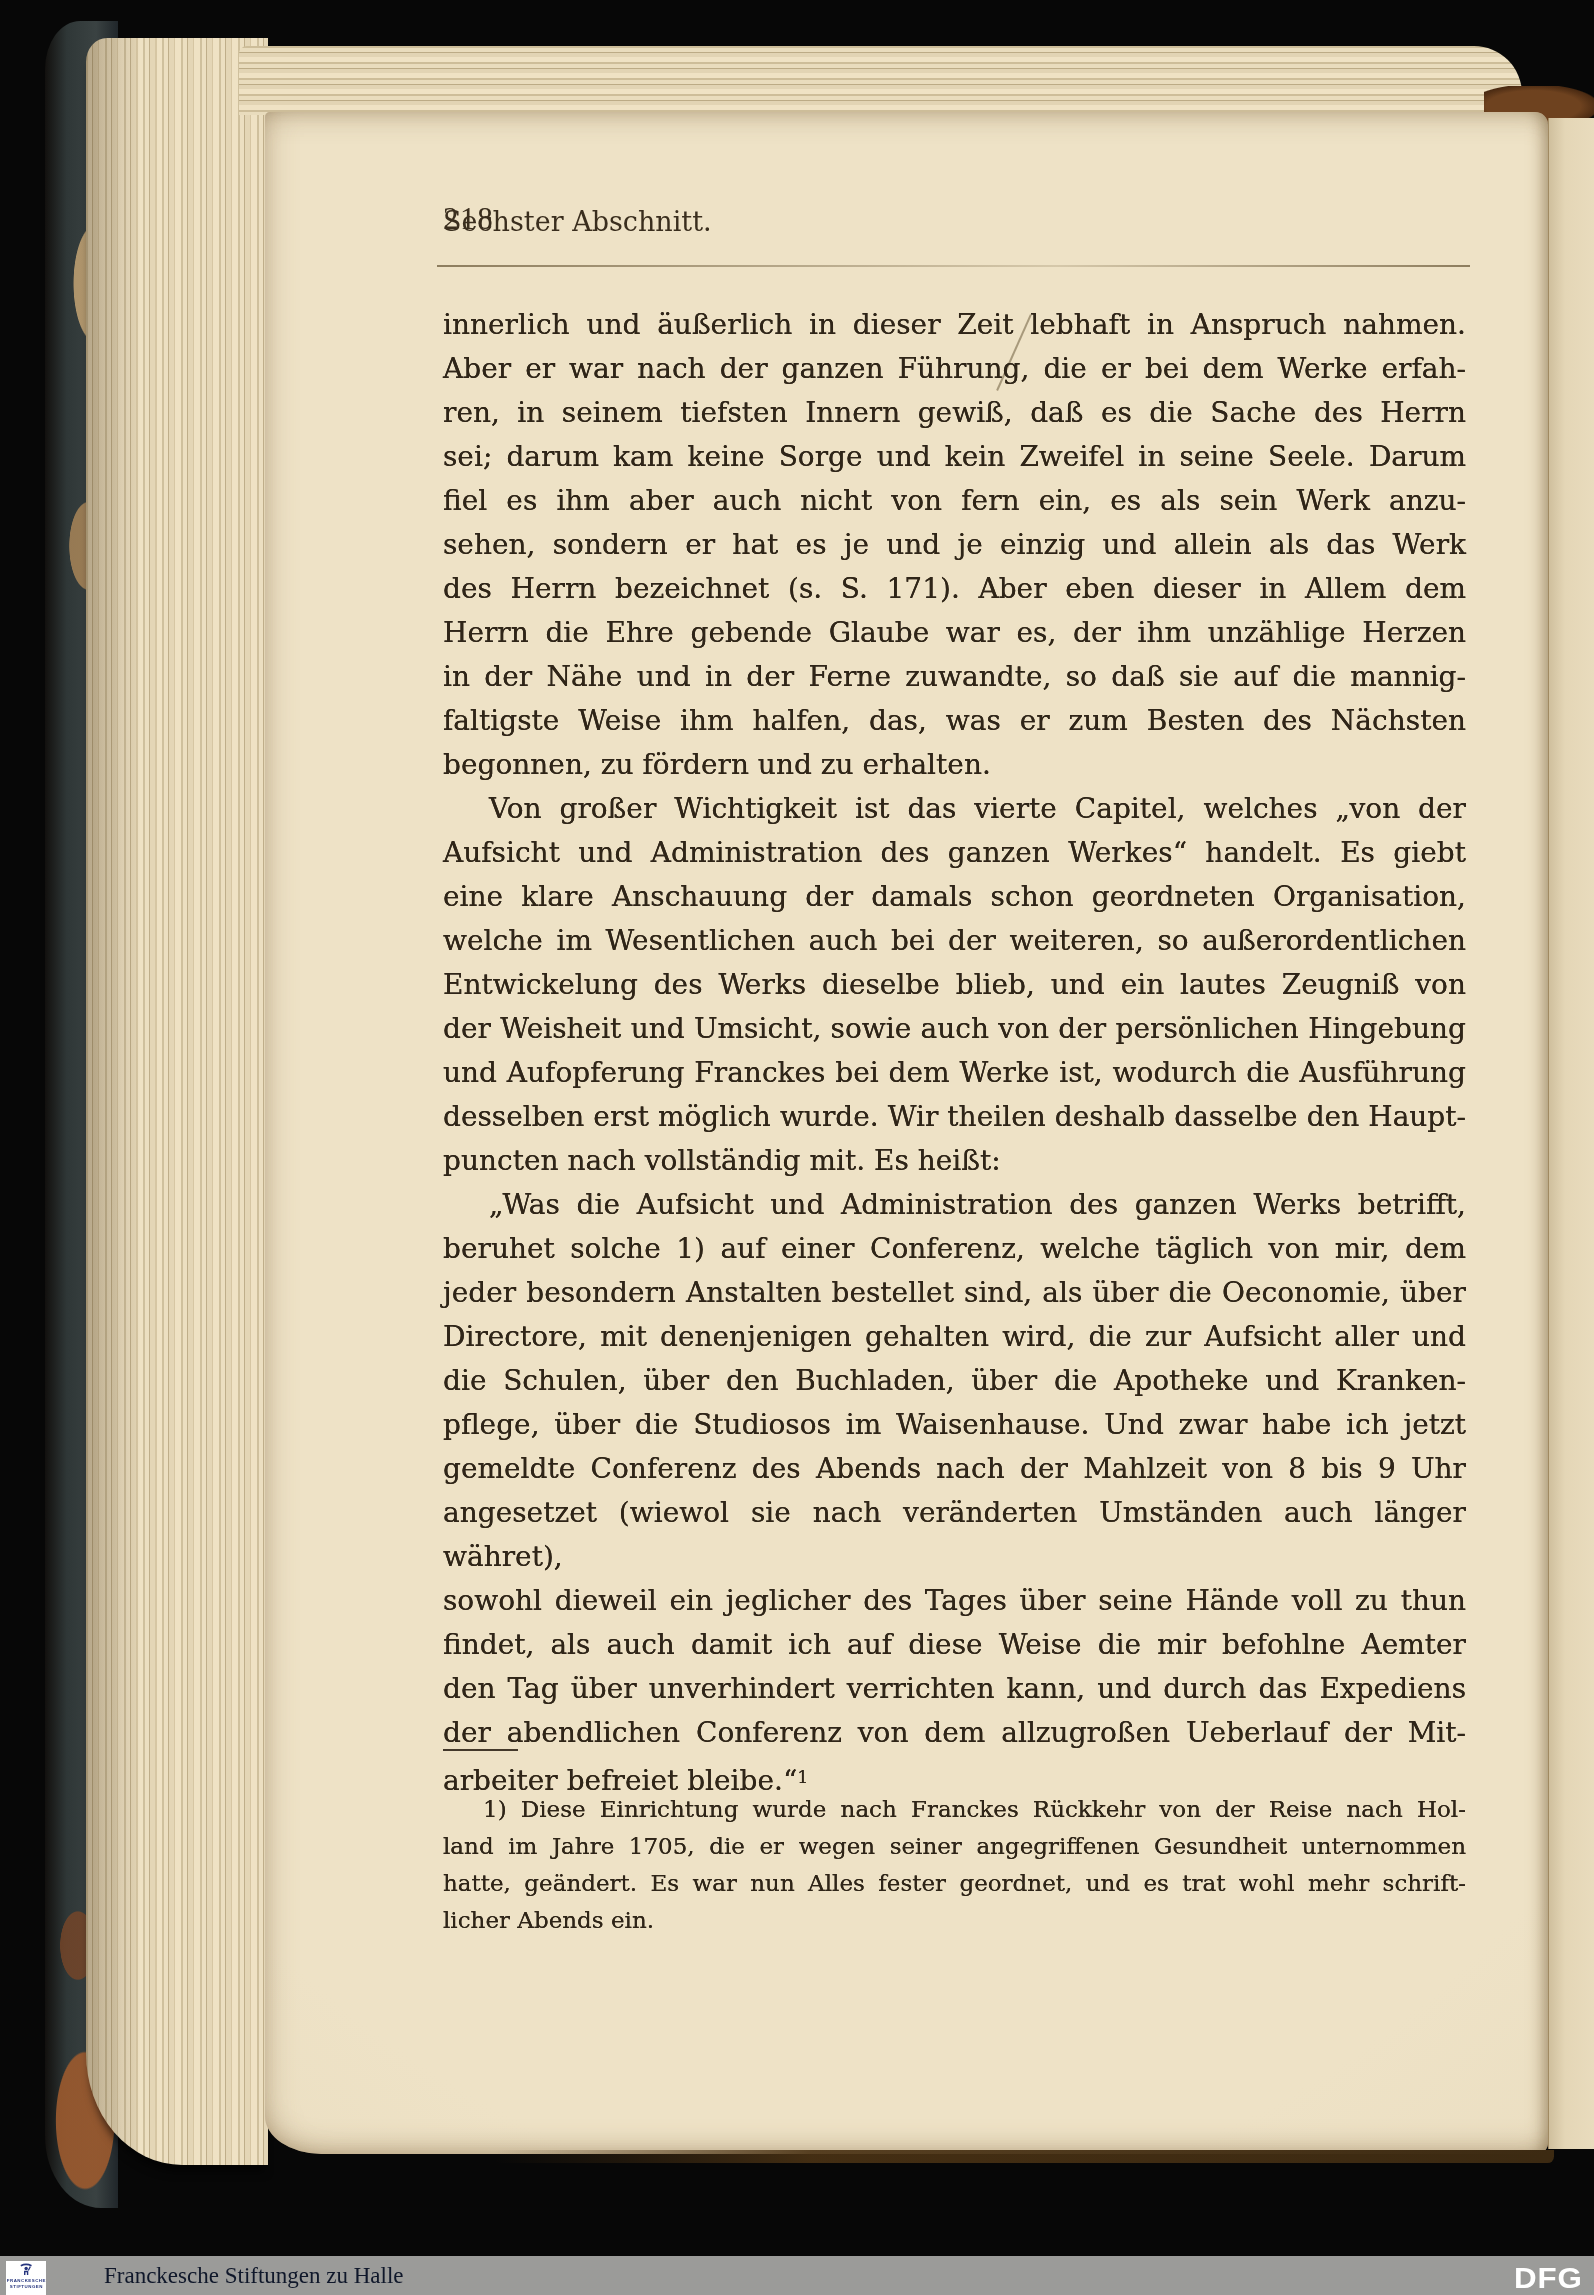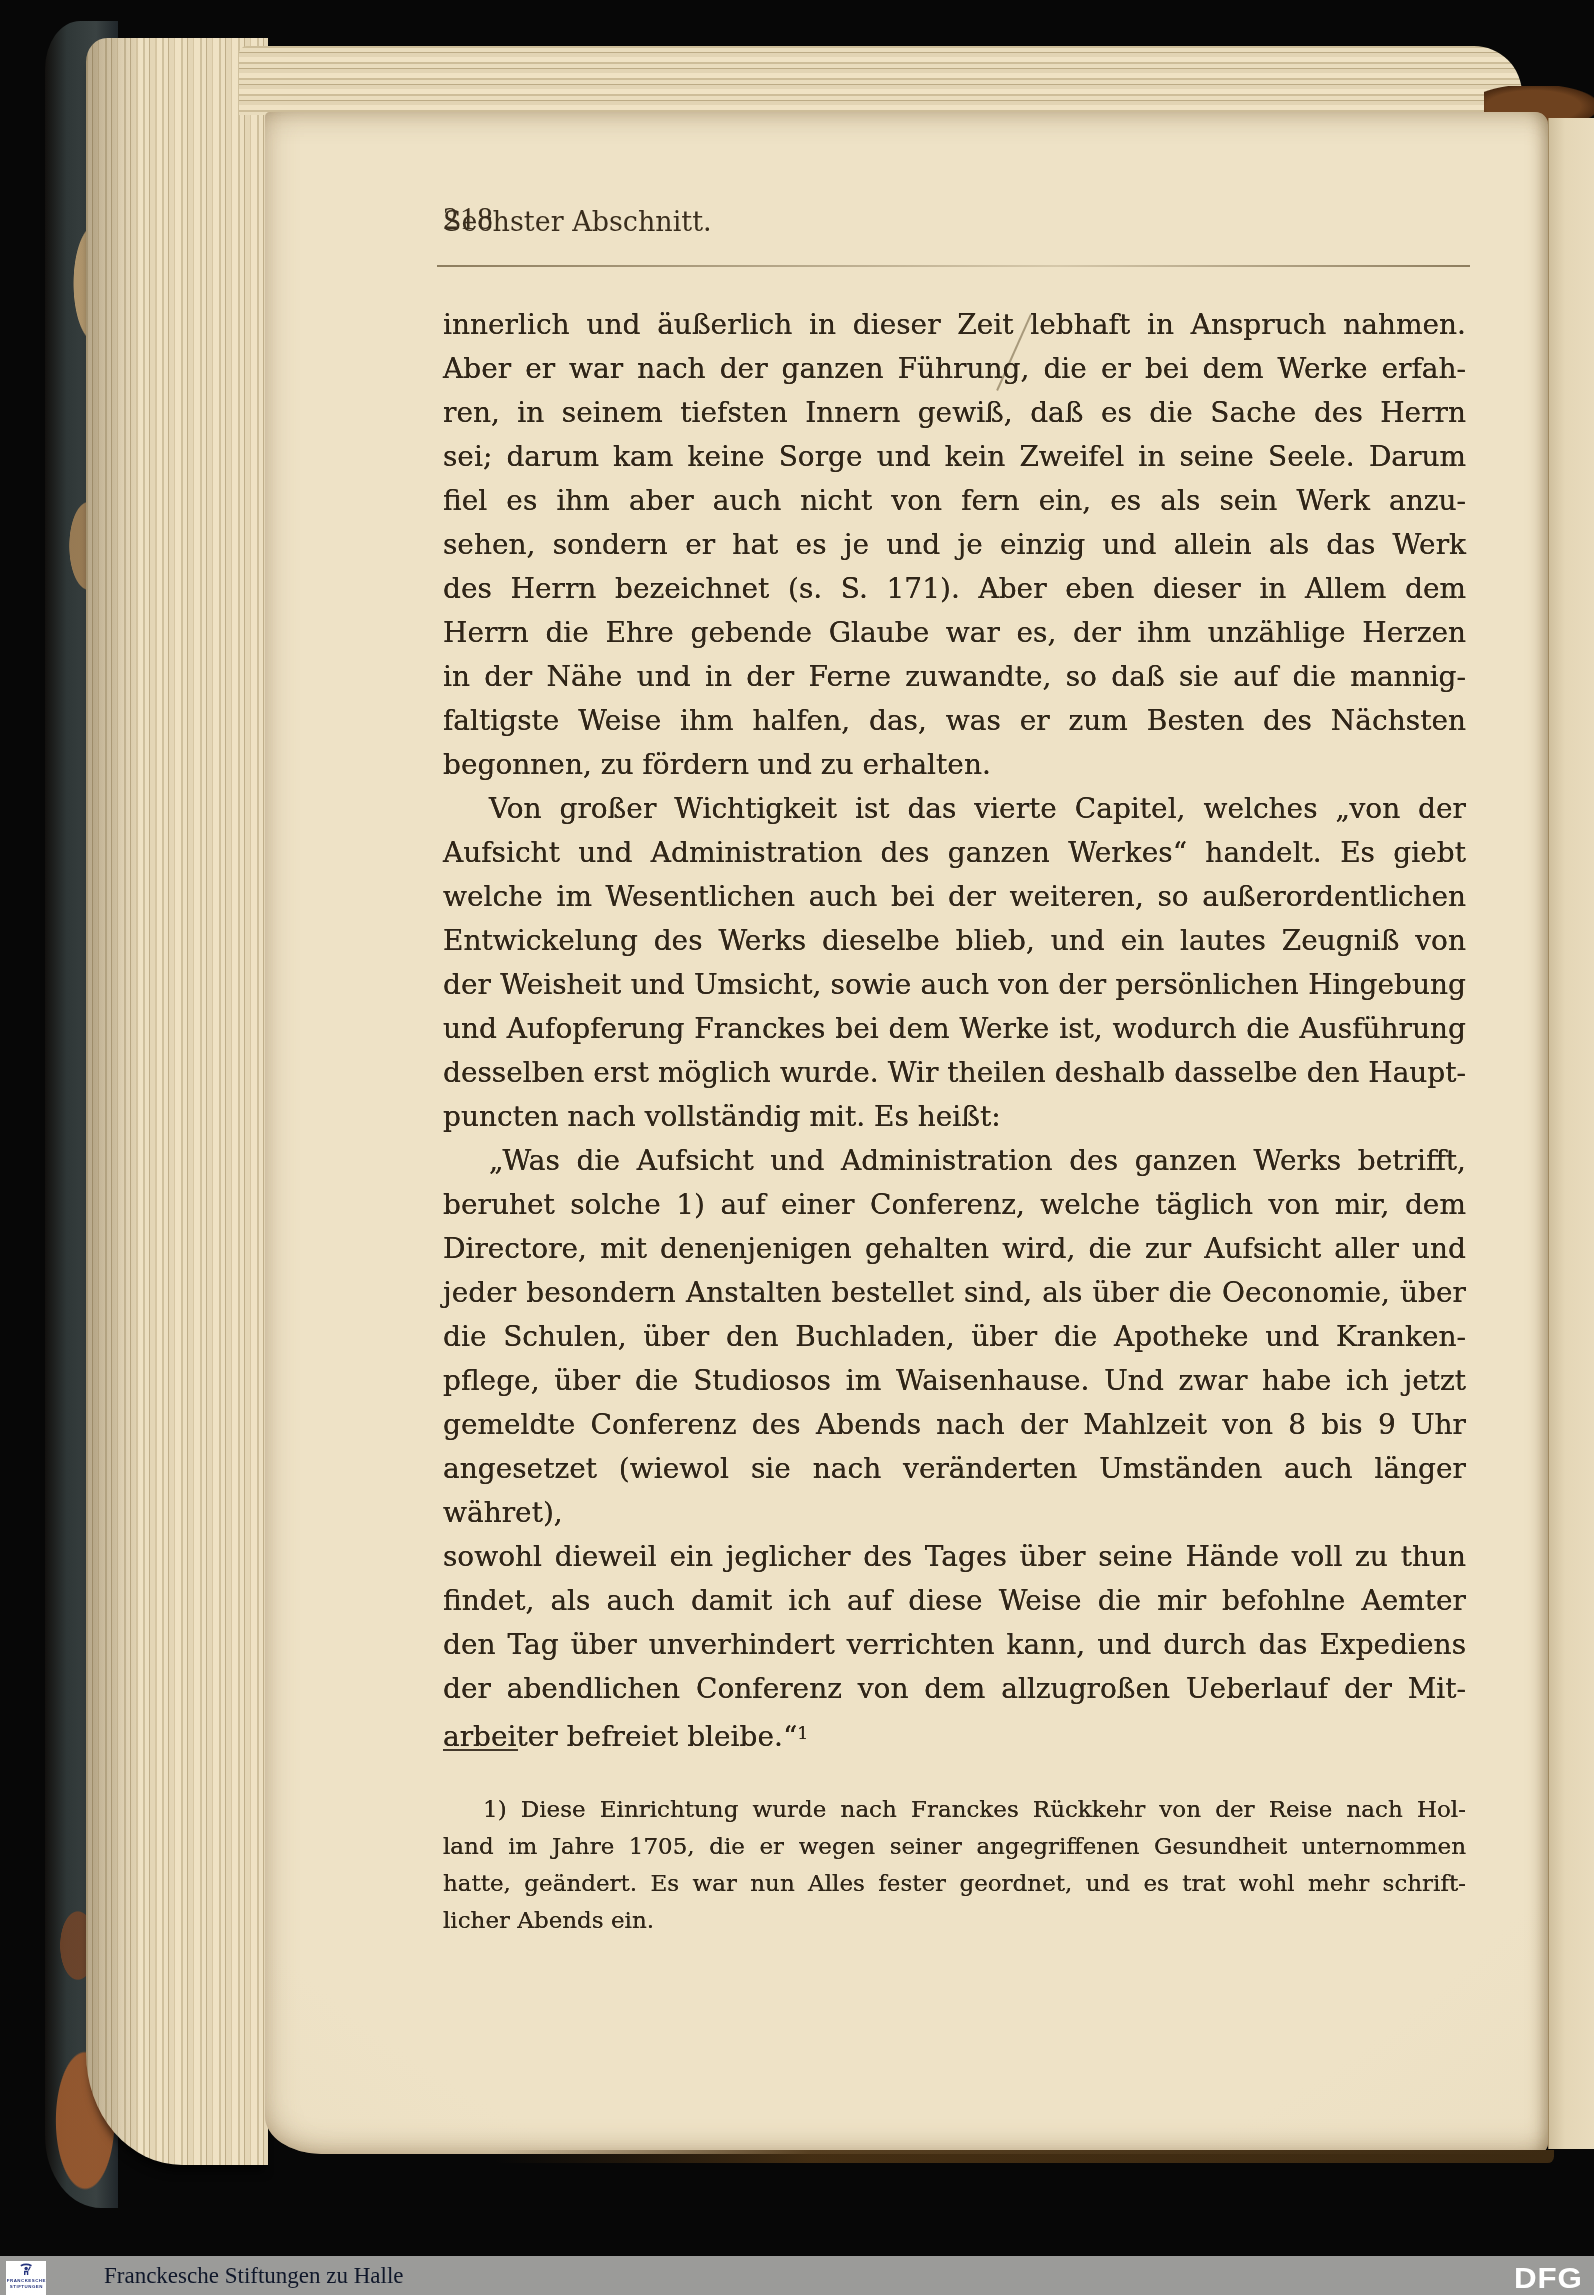--- a/index.html
+++ b/index.html
@@ -105,30 +105,31 @@
           <div class="bline">sei; darum kam keine Sorge und kein Zweifel in seine Seele. Darum</div>
           <div class="bline">fiel es ihm aber auch nicht von fern ein, es als sein Werk anzu-</div>
           <div class="bline">sehen, sondern er hat es je und je einzig und allein als das Werk</div>
           <div class="bline">des Herrn bezeichnet (s. S. 171). Aber eben dieser in Allem dem</div>
           <div class="bline">Herrn die Ehre gebende Glaube war es, der ihm unzählige Herzen</div>
           <div class="bline">in der Nähe und in der Ferne zuwandte, so daß sie auf die mannig-</div>
           <div class="bline">faltigste Weise ihm halfen, das, was er zum Besten des Nächsten</div>
           <div class="bline last">begonnen, zu fördern und zu erhalten.</div>
           <div class="bline indent">Von großer Wichtigkeit ist das vierte Capitel, welches „von der</div>
           <div class="bline">Aufsicht und Administration des ganzen Werkes“ handelt. Es giebt</div>
+          <div class="bline">eine klare Anschauung der damals schon geordneten Organisation,</div>
           <div class="bline">welche im Wesentlichen auch bei der weiteren, so außerordentlichen</div>
           <div class="bline">Entwickelung des Werks dieselbe blieb, und ein lautes Zeugniß von</div>
           <div class="bline">der Weisheit und Umsicht, sowie auch von der persönlichen Hingebung</div>
           <div class="bline">und Aufopferung Franckes bei dem Werke ist, wodurch die Ausführung</div>
           <div class="bline">desselben erst möglich wurde. Wir theilen deshalb dasselbe den Haupt-</div>
           <div class="bline last">puncten nach vollständig mit. Es heißt:</div>
           <div class="bline indent">„Was die Aufsicht und Administration des ganzen Werks betrifft,</div>
           <div class="bline">beruhet solche 1) auf einer Conferenz, welche täglich von mir, dem</div>
+          <div class="bline">jeder besondern Anstalten bestellet sind, als über die Oeconomie, über</div>
           <div class="bline">Directore, mit denenjenigen gehalten wird, die zur Aufsicht aller und</div>
-          <div class="bline">jeder besondern Anstalten bestellet sind, als über die Oeconomie, über</div>
           <div class="bline">die Schulen, über den Buchladen, über die Apotheke und Kranken-</div>
           <div class="bline">pflege, über die Studiosos im Waisenhause. Und zwar habe ich jetzt</div>
           <div class="bline">gemeldte Conferenz des Abends nach der Mahlzeit von 8 bis 9 Uhr</div>
           <div class="bline">angesetzet (wiewol sie nach veränderten Umständen auch länger währet),</div>
           <div class="bline">sowohl dieweil ein jeglicher des Tages über seine Hände voll zu thun</div>
           <div class="bline">findet, als auch damit ich auf diese Weise die mir befohlne Aemter</div>
           <div class="bline">den Tag über unverhindert verrichten kann, und durch das Expediens</div>
           <div class="bline">der abendlichen Conferenz von dem allzugroßen Ueberlauf der Mit-</div>
           <div class="bline last">arbeiter befreiet bleibe.“<sup>1</sup></div>
         </div>

